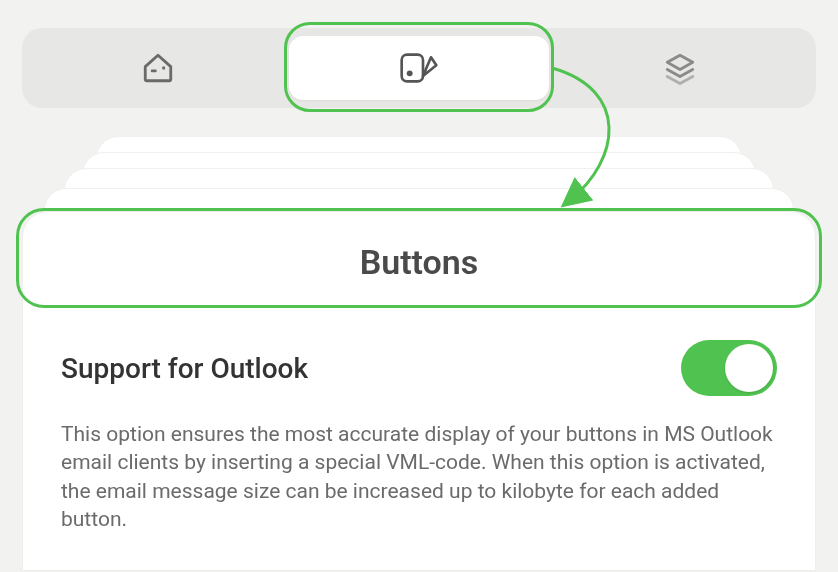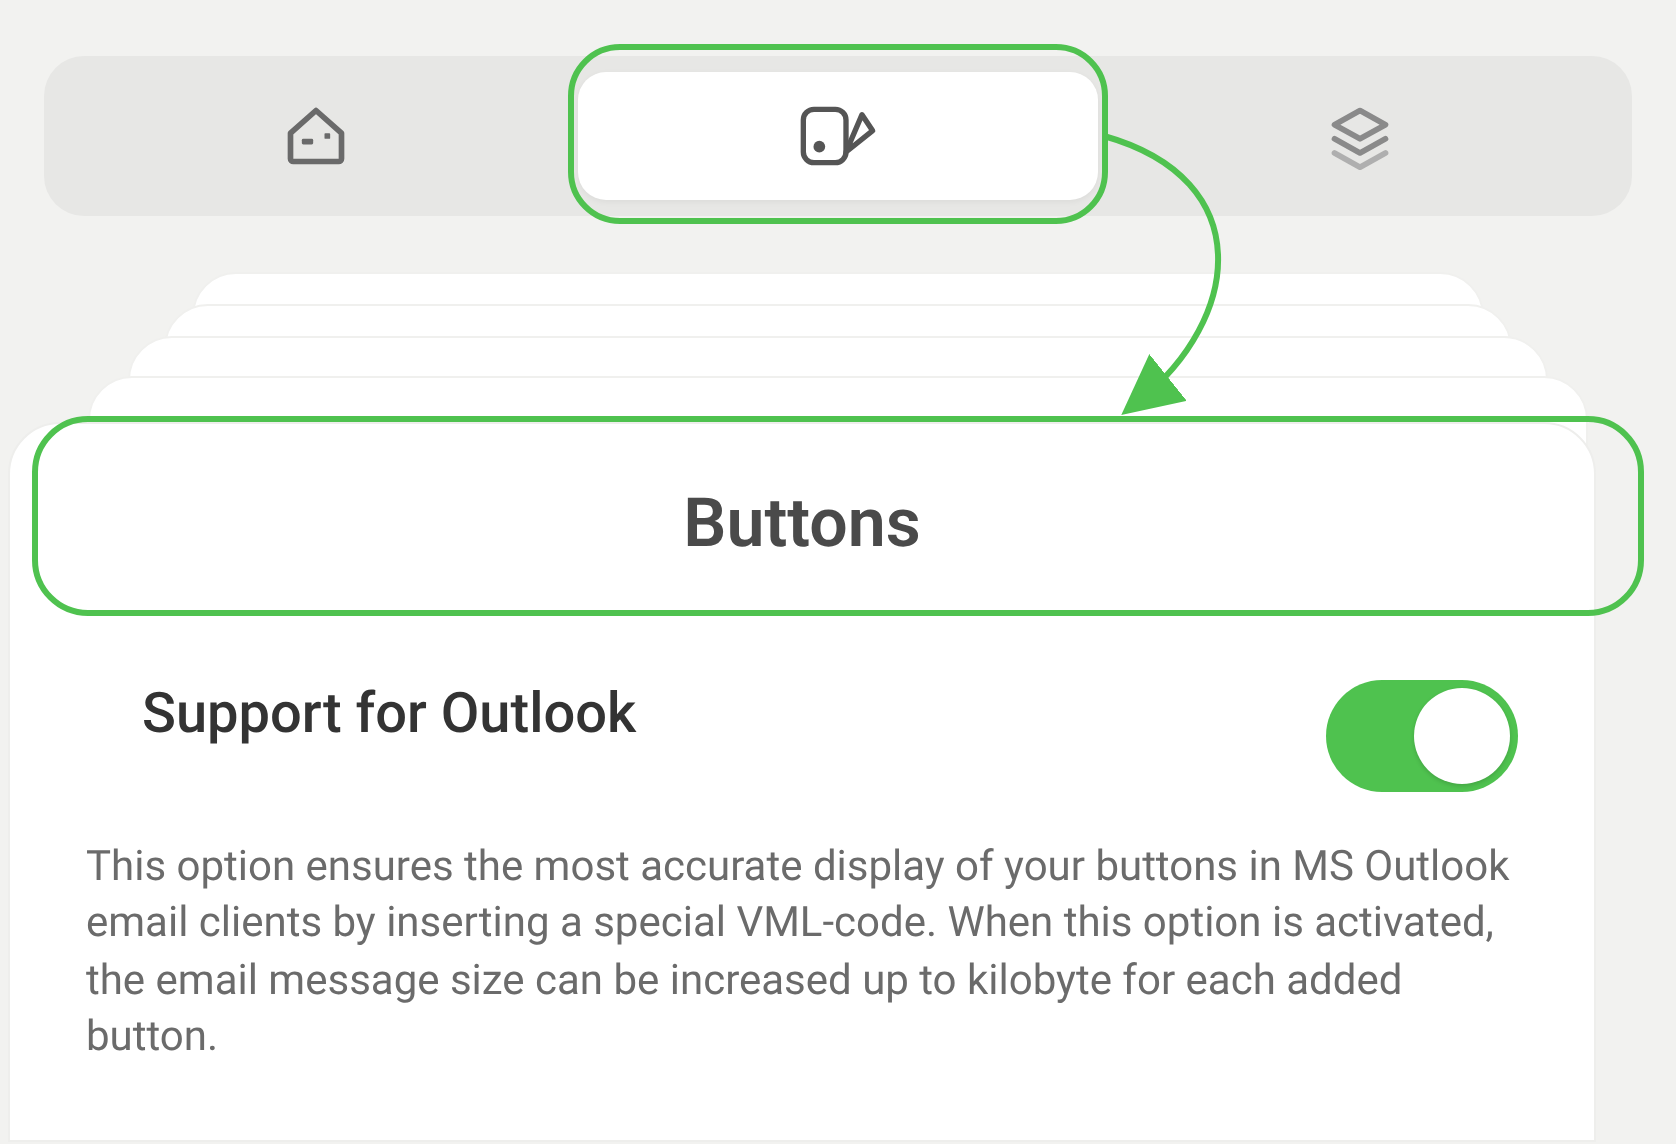--- a/index.html
+++ b/index.html
@@ -63,21 +63,21 @@
     height: 60px;
   }
   .stack-a { left: 96px;  top: 136px; width: 646px; }
   .stack-b { left: 82px;  top: 152px; width: 674px; }
   .stack-c { left: 64px;  top: 168px; width: 710px; }
   .stack-d { left: 44px;  top: 188px; width: 750px; }
 
   
   .panel {
     position: absolute;
-    left: 4px;
+    left: 22px;
     top: 211px;
     width: 794px;
     height: 360px; 
     background: #ffffff;
     border: 1px solid #eeeeec;
     border-radius: 26px 26px 0 0;
     overflow: hidden;
   }
   .panel-header {
     height: 100px;
@@ -87,22 +87,22 @@
     font-size: 34px;
     font-weight: 600;
     color: #4a4a4a;
     border-bottom: none;
   }
   .panel-body {
     padding: 28px 38px 10px 38px;
   }
   .setting-row {
     display: flex;
+    align-items: center;
     justify-content: space-between;
-    margin-left: 28px;
   }
   .setting-title {
     font-size: 28px;
     font-weight: 500;
     color: #333;
   }
   .setting-desc {
     margin-top: 24px;
     font-size: 21px;
     line-height: 1.35;

